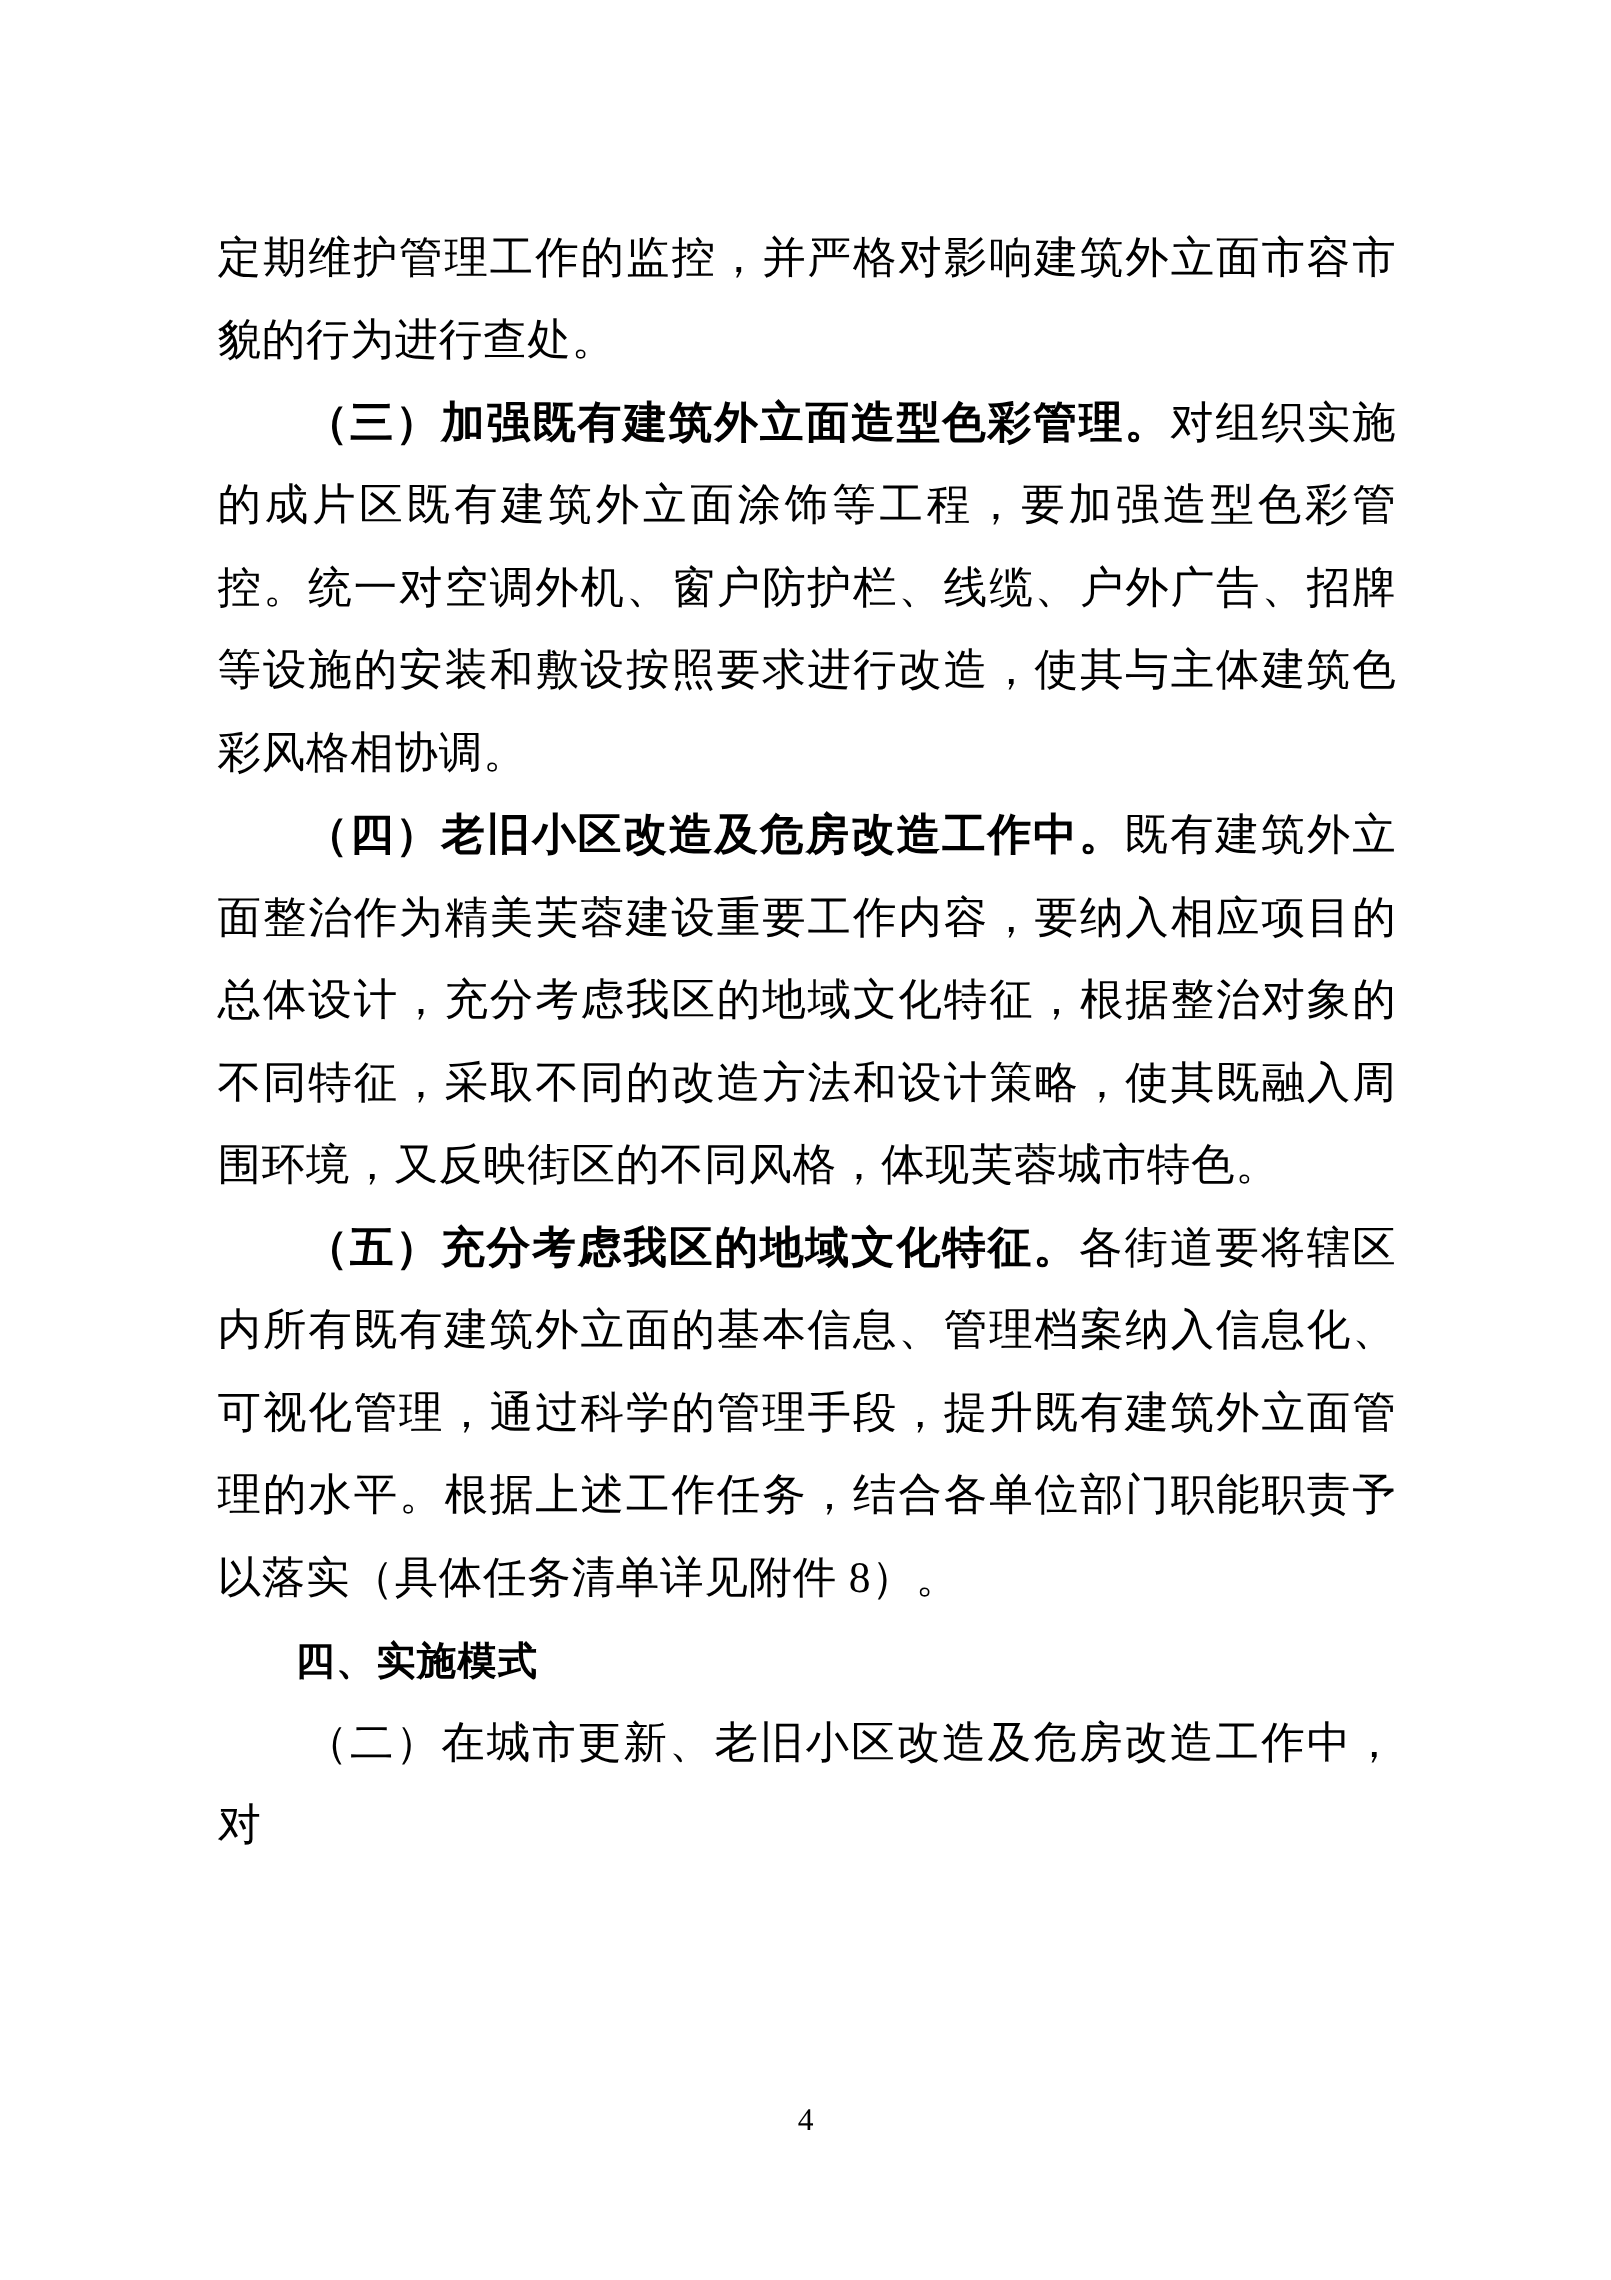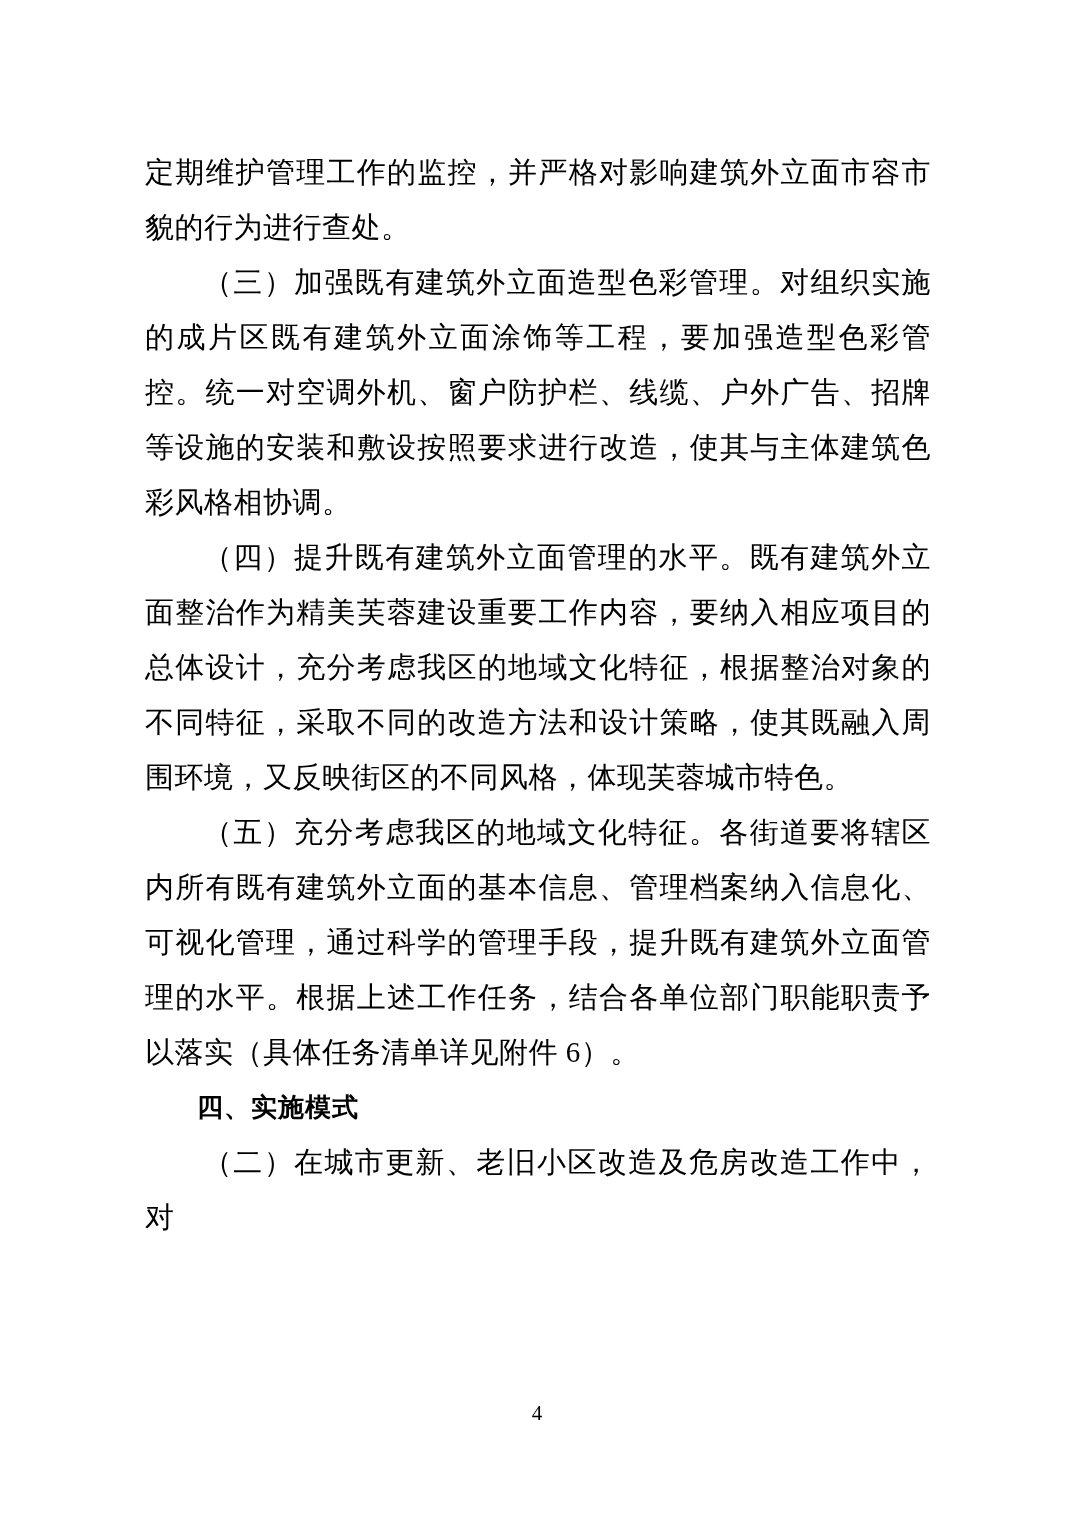--- a/index.html
+++ b/index.html
@@ -25,21 +25,21 @@
   }
   .para {
     margin: 0;
     font-size: 29px;
     line-height: 55px;
     text-align: justify;
     text-justify: inter-character;
     letter-spacing: 0.5px;
   }
   .para .lead {
-    font-weight: normal;
+    font-weight: bold;
   }
   .indent {
     text-indent: 2em;
   }
   .no-indent {
     text-indent: 0;
   }
   .section-heading {
     margin: 0;
     font-size: 26px;
@@ -63,23 +63,23 @@
 </head>
 <body>
 
 <div class="page">
   <div class="content">
 
     <p class="para no-indent"><span class="lead"></span><span>定期维护管理工作的监控，并严格对影响建筑外立面市容市貌的行为进行查处。</span></p>
 
     <p class="para indent"><span class="lead">（三）加强既有建筑外立面造型色彩管理。</span><span>对组织实施的成片区既有建筑外立面涂饰等工程，要加强造型色彩管控。统一对空调外机、窗户防护栏、线缆、户外广告、招牌等设施的安装和敷设按照要求进行改造，使其与主体建筑色彩风格相协调。</span></p>
 
-    <p class="para indent"><span class="lead">（四）提升既有建筑外立面管理的水平。</span><span>既有建筑外立面整治作为精美芙蓉建设重要工作内容，要纳入相应项目的总体设计，充分考虑我区的地域文化特征，根据整治对象的不同特征，采取不同的改造方法和设计策略，使其既融入周围环境，又反映街区的不同风格，体现芙蓉城市特色。</span></p>
+    <p class="para indent"><span class="lead">（四）老旧小区改造及危房改造工作中。</span><span>既有建筑外立面整治作为精美芙蓉建设重要工作内容，要纳入相应项目的总体设计，充分考虑我区的地域文化特征，根据整治对象的不同特征，采取不同的改造方法和设计策略，使其既融入周围环境，又反映街区的不同风格，体现芙蓉城市特色。</span></p>
 
-    <p class="para indent"><span class="lead">（五）充分考虑我区的地域文化特征。</span><span>各街道要将辖区内所有既有建筑外立面的基本信息、管理档案纳入信息化、可视化管理，通过科学的管理手段，提升既有建筑外立面管理的水平。根据上述工作任务，结合各单位部门职能职责予以落实（具体任务清单详见附件 6）。</span></p>
+    <p class="para indent"><span class="lead">（五）充分考虑我区的地域文化特征。</span><span>各街道要将辖区内所有既有建筑外立面的基本信息、管理档案纳入信息化、可视化管理，通过科学的管理手段，提升既有建筑外立面管理的水平。根据上述工作任务，结合各单位部门职能职责予以落实（具体任务清单详见附件 8）。</span></p>
 
     <h2 class="section-heading">四、实施模式</h2>
 
 
     <p class="para indent"><span class="lead"></span><span>（二）在城市更新、老旧小区改造及危房改造工作中，对</span></p>
 
   </div>
 
   <div class="page-number">4</div>
 </div>

